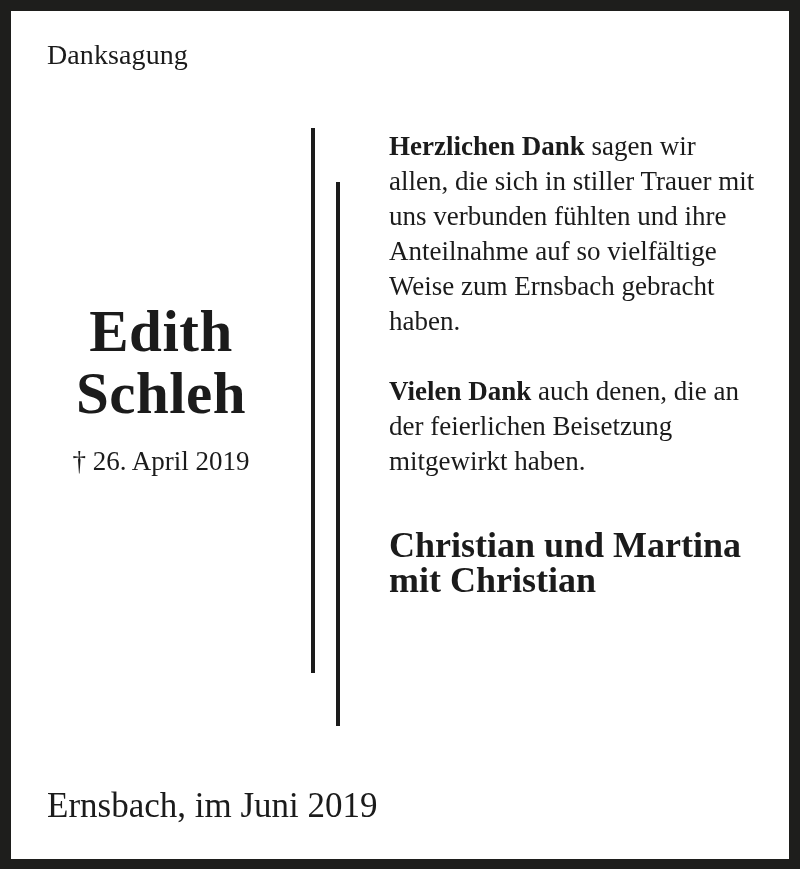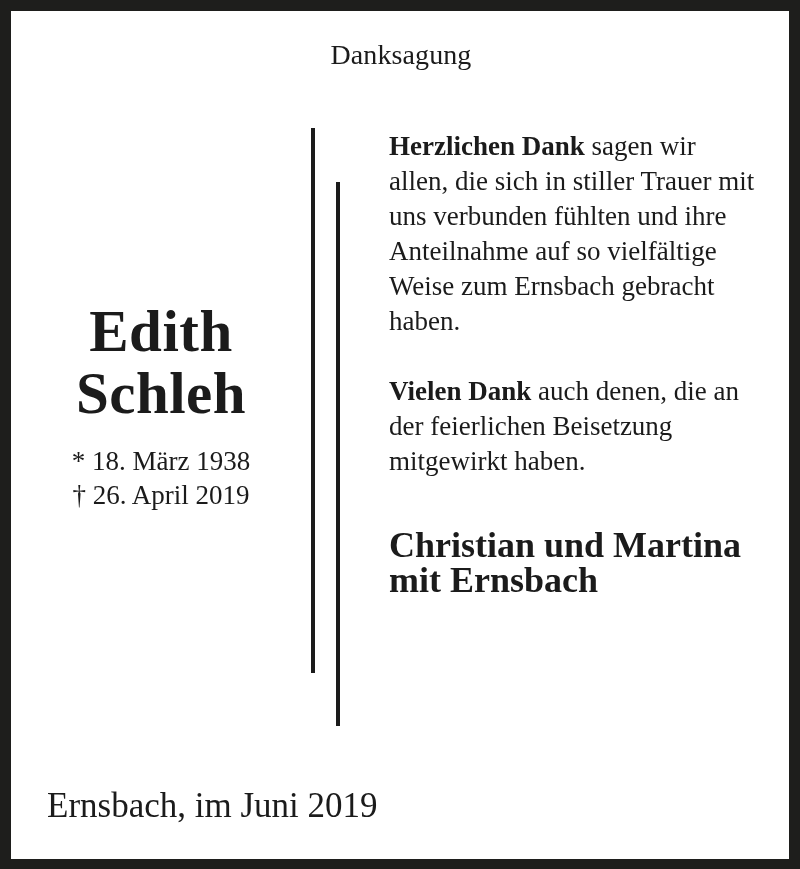--- a/index.html
+++ b/index.html
@@ -40,21 +40,21 @@
     background: #ffffff;
   }
 
   
   .header {
     position: absolute;
     left: 36px;
     top: 27px;
     width: 708px;
     display: flex;
-    justify-content: center;
+    justify-content: flex-start;
     align-items: baseline;
   }
   .header-left,
   .header-right {
     font-size: 28px;
     line-height: 34px;
     font-weight: 400;
     letter-spacing: 0.1px;
     white-space: nowrap;
   }
@@ -139,40 +139,39 @@
 
     <div class="rule rule-a"></div>
     <div class="rule rule-b"></div>
 
     <div class="left-col">
       <div class="person-name">
         <span class="name-line">Edith</span><br>
         <span class="name-line">Schleh</span>
       </div>
       <div class="dates">
-        <div class="date-line">* 18. März 1938</div>
         <div class="date-line">† 26. April 2019</div>
       </div>
     </div>
 
     <div class="right-col">
 
       <p class="para">
         <strong>Herzlichen Dank</strong>
         <span>sagen wir allen, die sich in stiller Trauer mit uns verbunden fühlten und ihre Anteilnahme auf so vielfältige Weise zum Ernsbach gebracht haben.</span>
       </p>
 
       <p class="para">
         <strong>Vielen Dank</strong>
         <span>auch denen, die an der feierlichen Beisetzung mitgewirkt haben.</span>
       </p>
 
       <div class="signature">
         <span class="sig-line">Christian und Martina</span>
-        <span class="sig-line">mit Ernsbach</span>
+        <span class="sig-line">mit Christian</span>
       </div>
 
     </div>
 
     <div class="footer">Ernsbach, im Juni 2019</div>
 
   </div>
 
   <div class="frame-edge frame-top"></div>
   <div class="frame-edge frame-bottom"></div>

